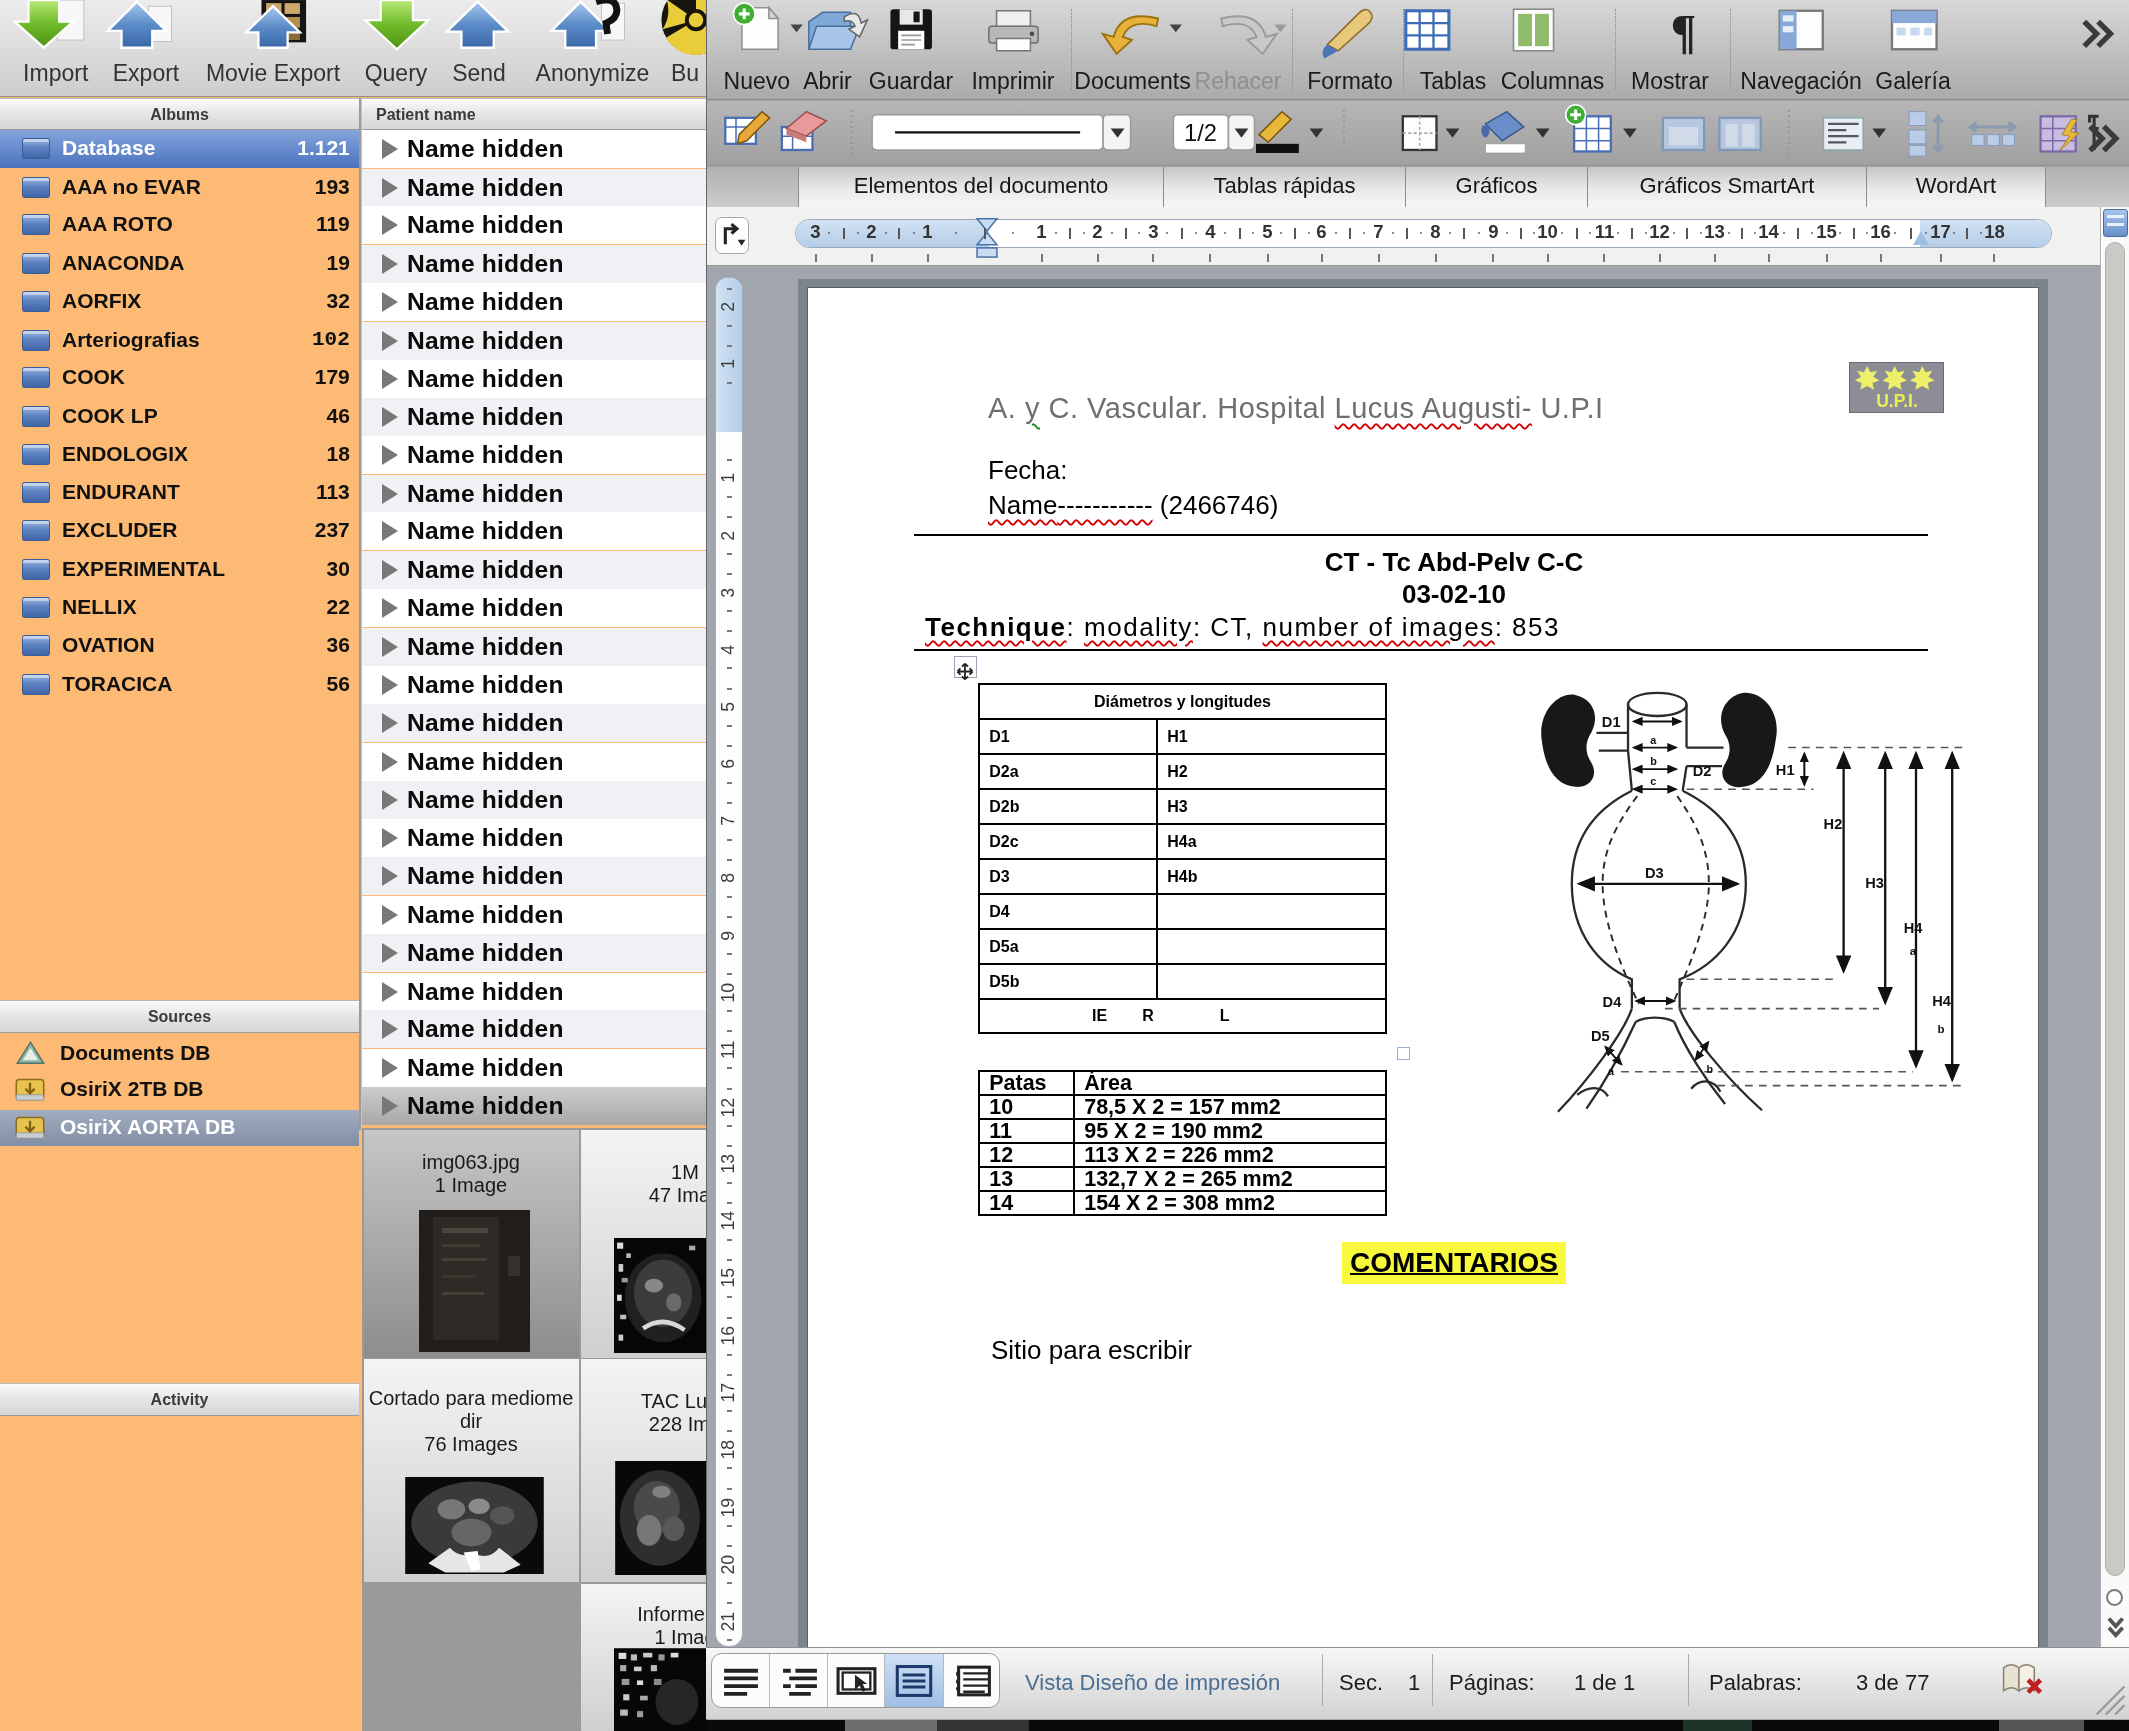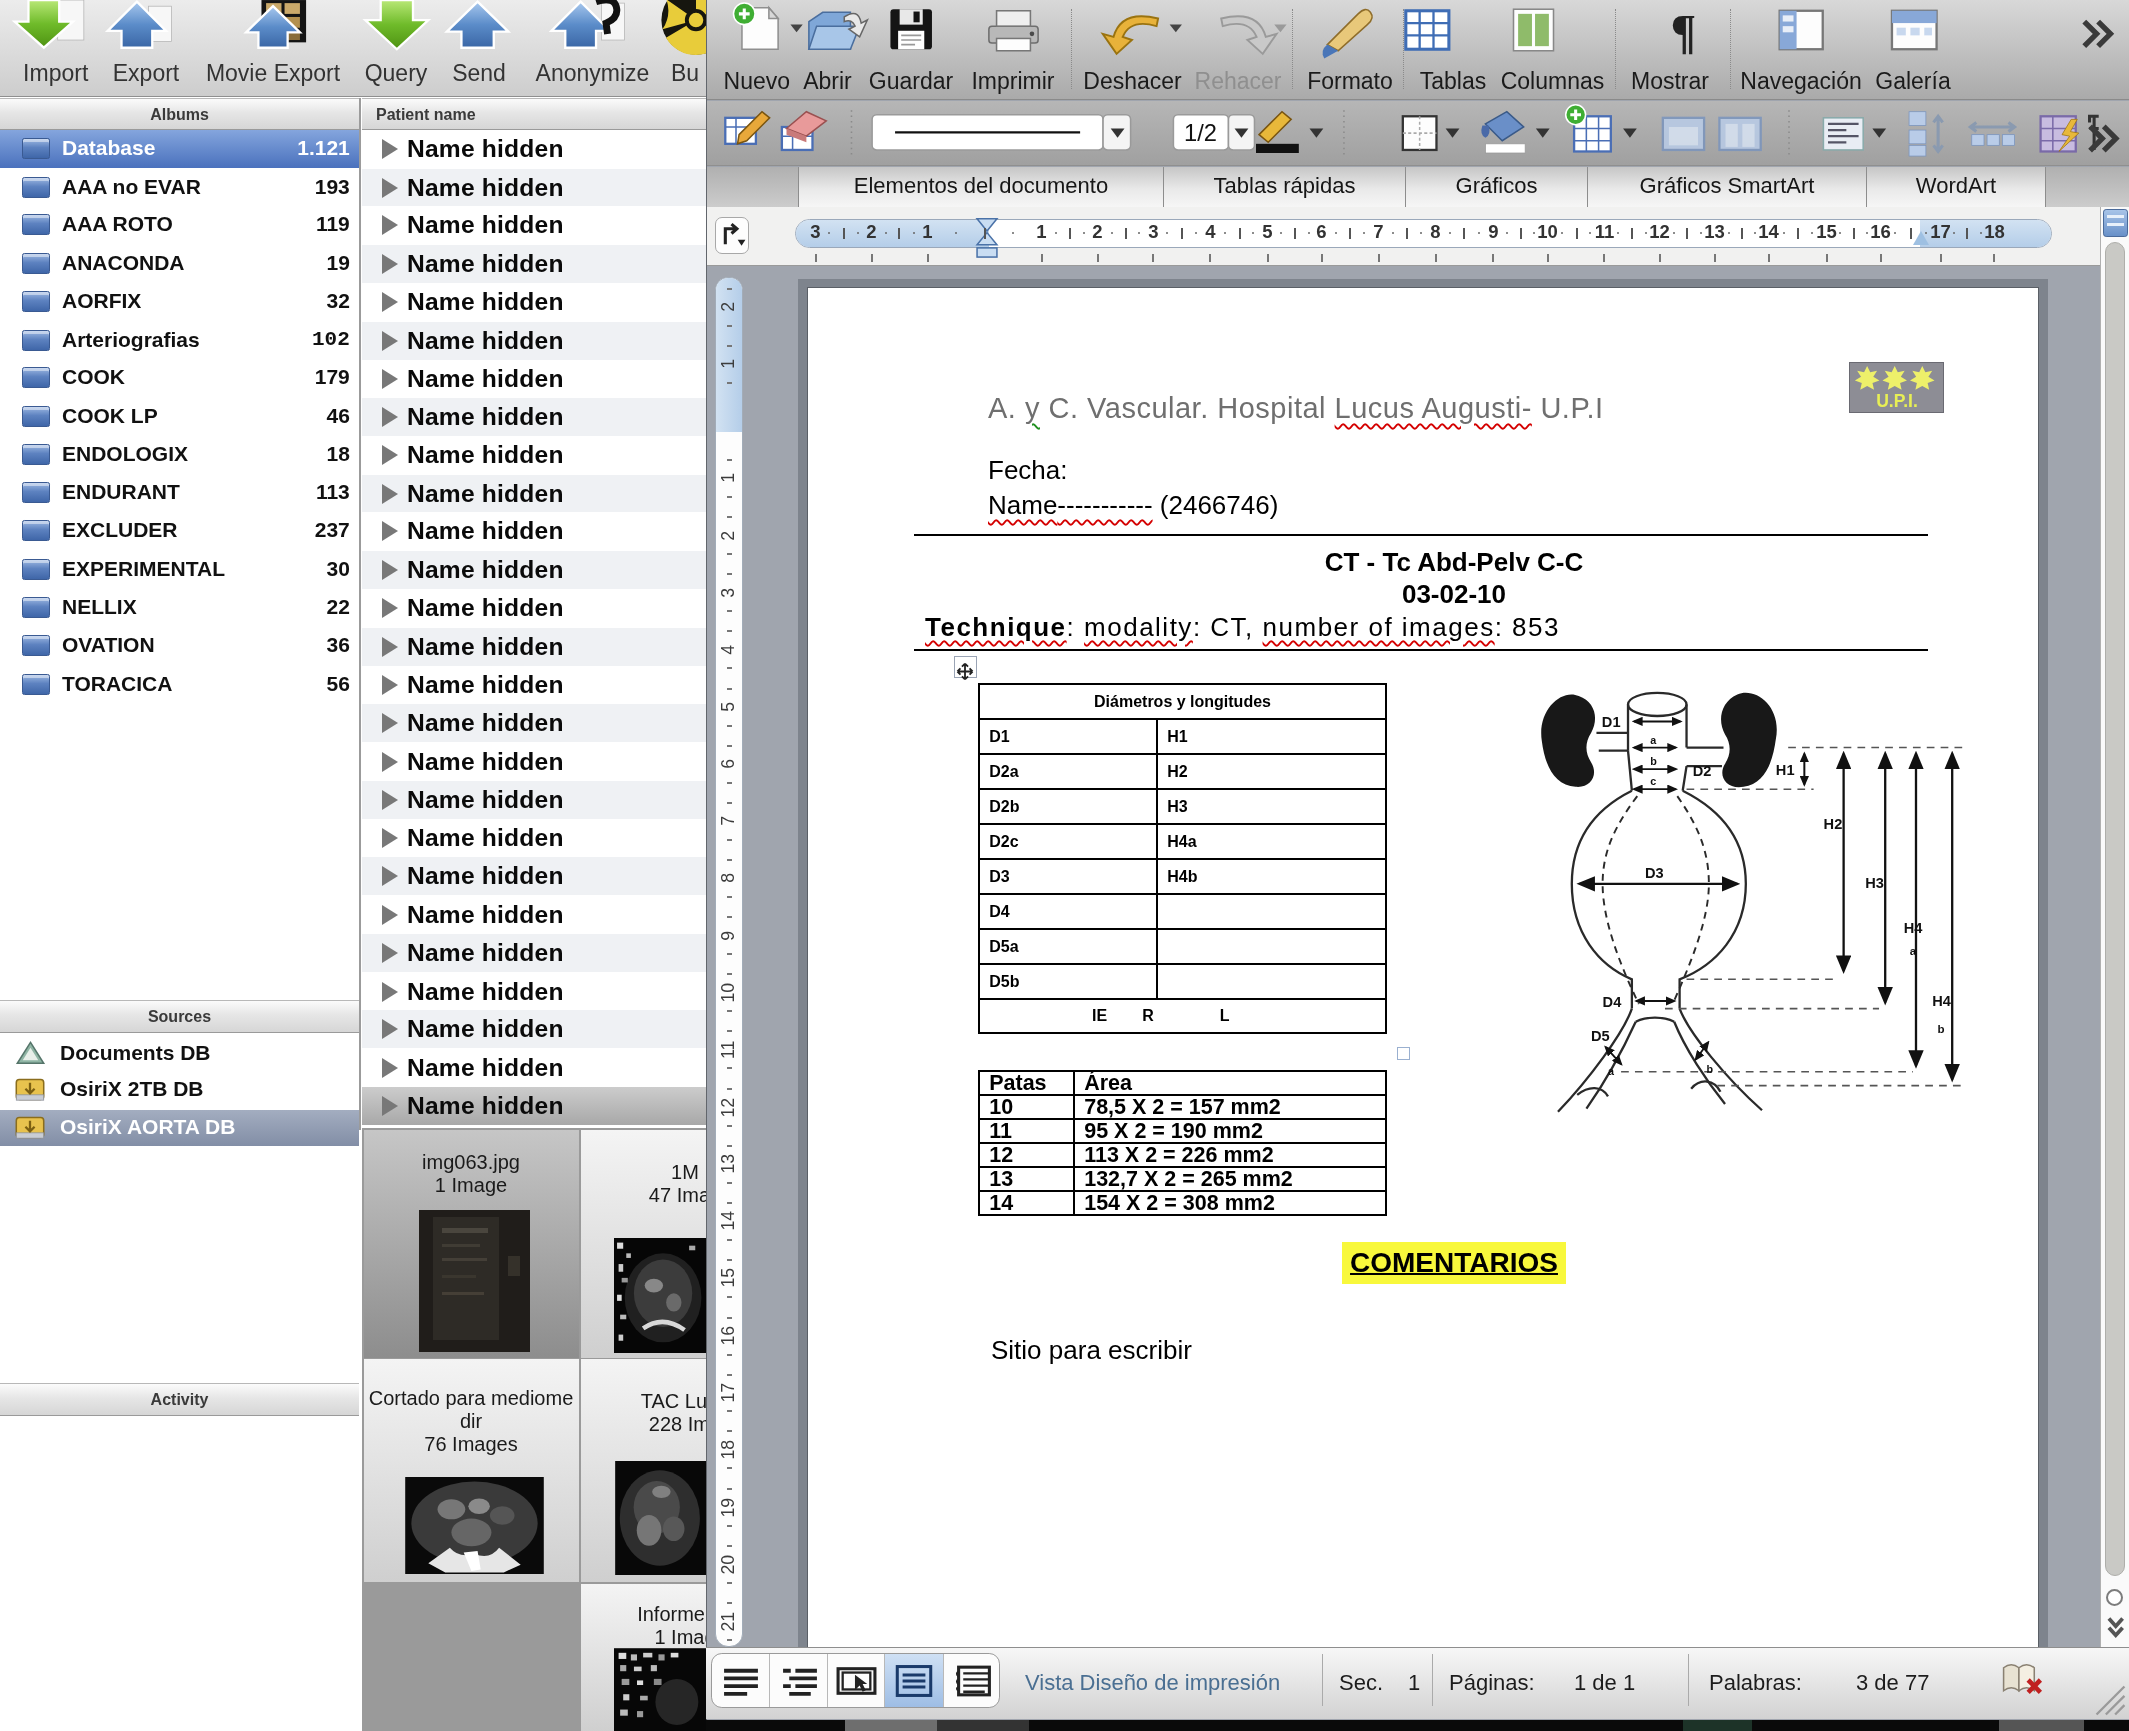--- a/index.html
+++ b/index.html
@@ -18,21 +18,21 @@
 .tabbtn{background:linear-gradient(#c6c6c6,#e9e9e9 55%,#f6f6f6);border-left:1.5px solid #8d8d8d;border-right:1.5px solid #8d8d8d;color:#161616;font-size:22px;text-align:center;line-height:38px;height:40px;}
 .sqg{text-decoration:underline;text-decoration-style:wavy;text-decoration-color:#d40000;text-decoration-thickness:1.9px;text-underline-offset:5.4px;}
 .sqgg{text-decoration:underline;text-decoration-style:wavy;text-decoration-color:#1e8f1e;text-decoration-thickness:1.9px;text-underline-offset:5.4px;}
 .doc{font-size:26px;color:#000;}
 table.t1{border-collapse:collapse;}
 table.t1 td{border:2.3px solid #000;font-weight:bold;padding:0 0 0 9.2px;vertical-align:middle;}
 .statxt{font-size:22px;color:#1c1c1c;}
 </style></head>
 <body>
 
-<div class="ab" style="left:0;top:0;width:706px;height:1731px;background:#ffffff;">
+<div class="ab" style="left:0;top:0;width:706px;height:1731px;background:#fdba74;">
 
   <div class="ab" style="left:0;top:0;width:706px;height:97px;background:linear-gradient(#ececec,#cdcdcd);border-bottom:0.8px solid #8f8f8f;"></div>
 
   <svg class="ab" style="left:0;top:0;" width="706" height="97" viewBox="0 0 918 126">
     <defs>
       <linearGradient id="garr" x1="0" y1="0" x2="0" y2="1">
           <stop offset="0" stop-color="#b9e877"></stop>
           <stop offset=".5" stop-color="#6fbb2a"></stop>
           <stop offset="1" stop-color="#4e9212"></stop>
         </linearGradient>
@@ -445,21 +445,21 @@
    <rect x="1546" y="36" width="12" height="10" fill="#c8d8ee"></rect>
       <rect x="1564" y="36" width="12" height="10" fill="#c8d8ee"></rect>
       <rect x="1582" y="36" width="10" height="10" fill="#c8d8ee"></rect>
 
    <path d="M1790 50 L1806 66 L1790 82 M1808 50 L1824 66 L1808 82" stroke="#3a3a3a" stroke-width="7" fill="none" transform="translate(0,-22)"></path>
  </svg>
  <div class="ab wlbl" style="left:3.8px;top:68px;width:92px;">Nuevo</div>
  <div class="ab wlbl" style="left:86px;top:68px;width:69px;">Abrir</div>
  <div class="ab wlbl" style="left:150px;top:68px;width:108px;">Guardar</div>
  <div class="ab wlbl" style="left:252px;top:68px;width:108px;">Imprimir</div>
- <div class="ab wlbl" style="left:366px;top:68px;width:119px;">Deshacer</div>
+ <div class="ab wlbl" style="left:366px;top:68px;width:119px;">Documents</div>
  <div class="ab wlbl" style="left:477px;top:68px;width:108px;color:#8f8f8f;">Rehacer</div>
  <div class="ab wlbl" style="left:589px;top:68px;width:108px;">Formato</div>
  <div class="ab wlbl" style="left:700px;top:68px;width:92px;">Tablas</div>
  <div class="ab wlbl" style="left:786px;top:68px;width:119px;">Columnas</div>
  <div class="ab wlbl" style="left:917px;top:68px;width:92px;">Mostrar</div>
  <div class="ab wlbl" style="left:1023px;top:68px;width:142px;">Navegación</div>
  <div class="ab wlbl" style="left:1160px;top:68px;width:92px;">Galería</div>
  <div class="ab sep2" style="left:364px;"></div>
  <div class="ab sep2" style="left:585px;"></div>
  <div class="ab sep2" style="left:696px;"></div>

